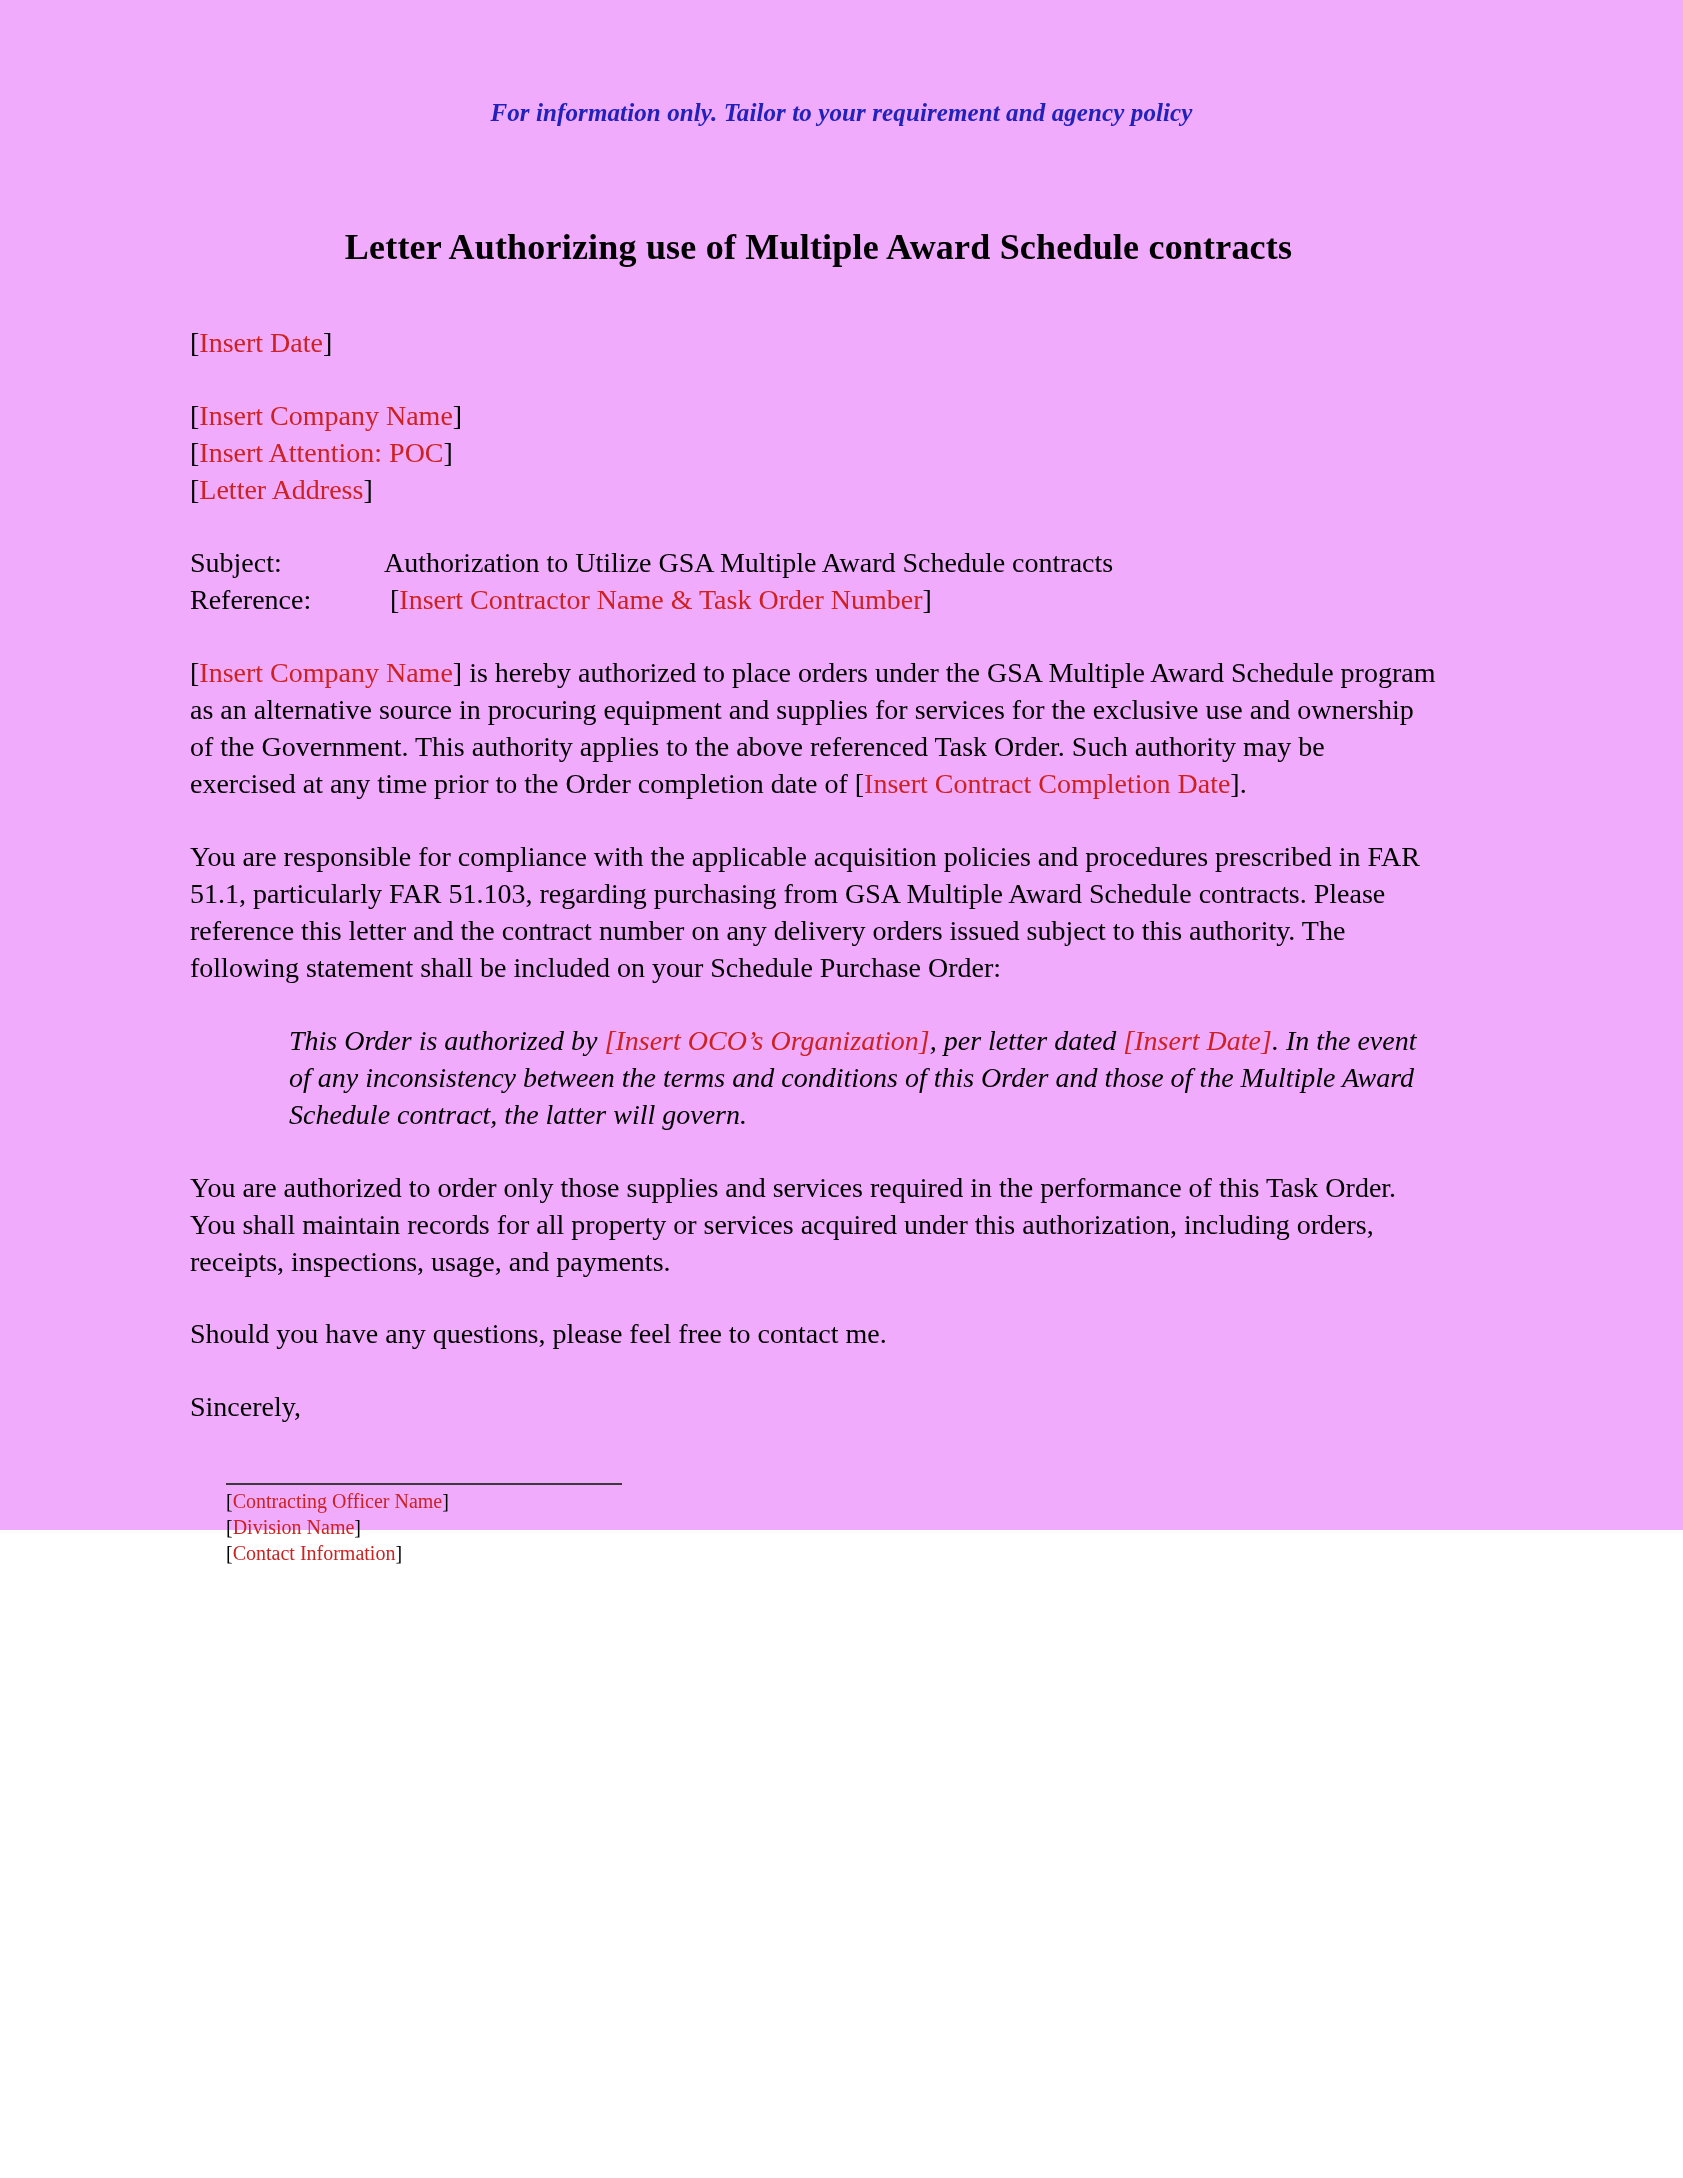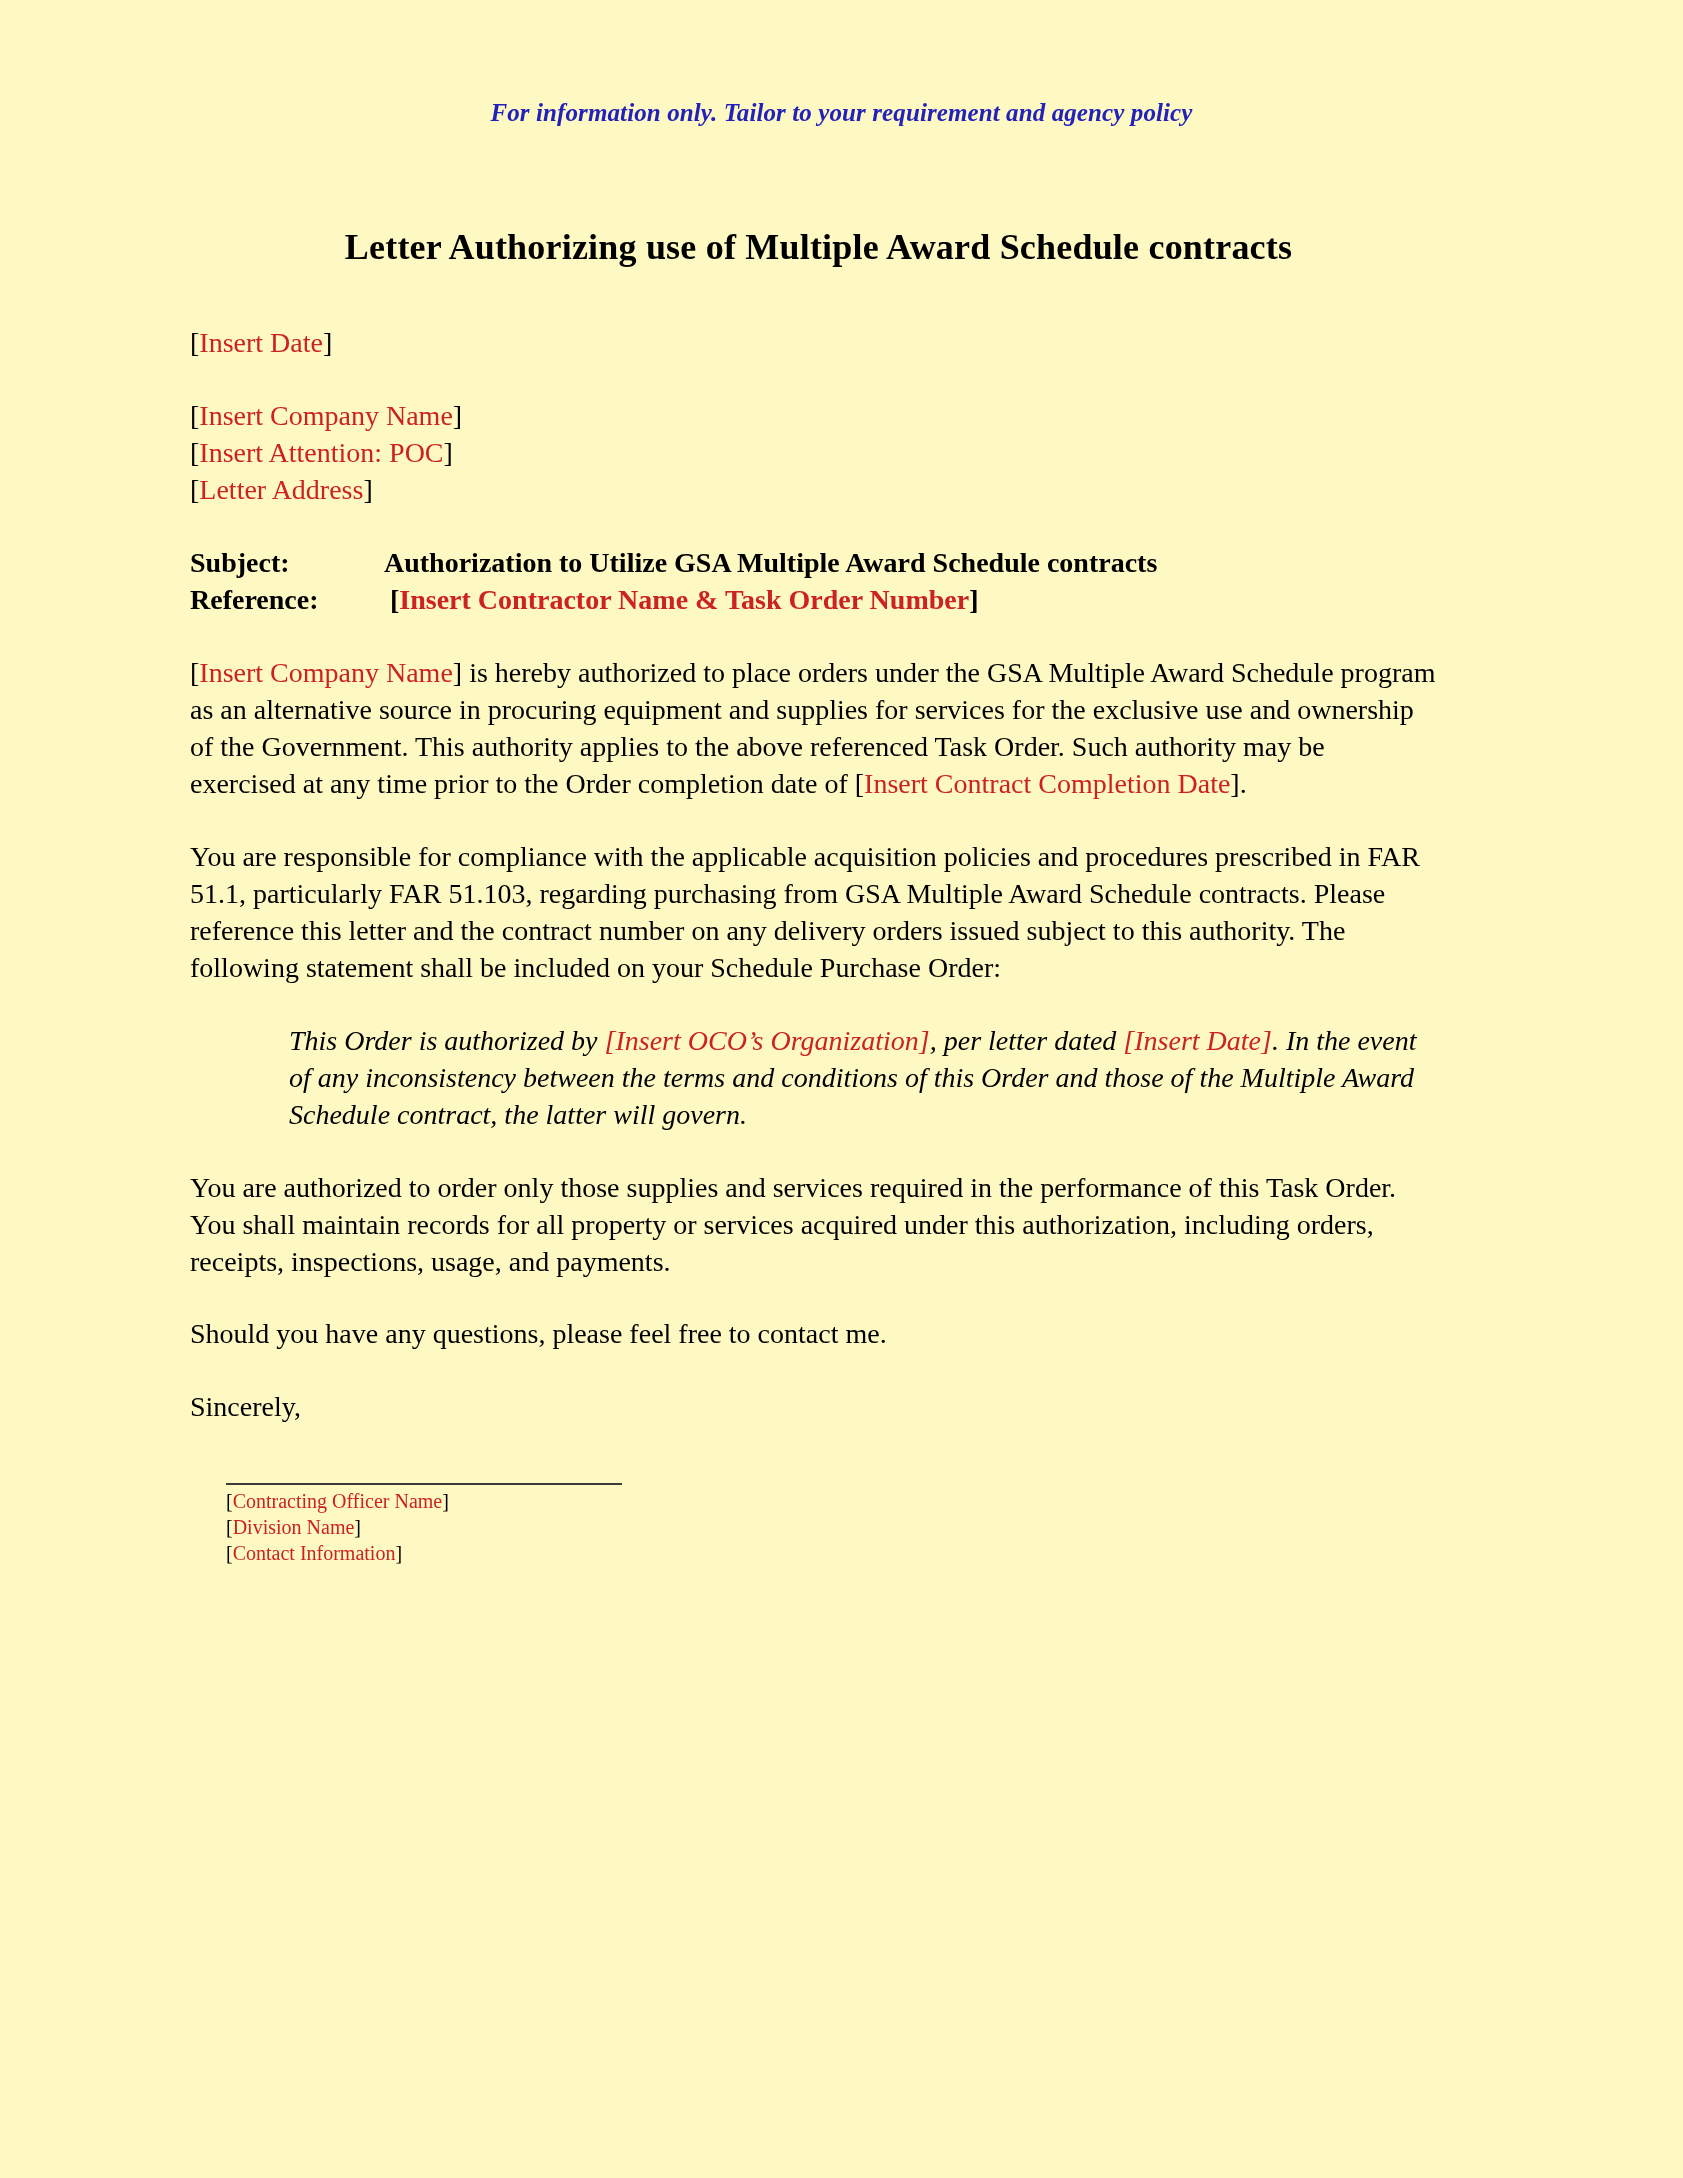--- a/index.html
+++ b/index.html
@@ -11,24 +11,24 @@
     width: 1683px;
     height: 2178px;
     font-family: "Liberation Serif", "DejaVu Serif", serif;
     color: #000000;
     -webkit-font-smoothing: antialiased;
   }
 
   .page {
     position: relative;
     width: 1683px;
-    height: 2178px;
+    height: 1530px;
     box-sizing: border-box;
     padding: 4px;
-    background: #fef9c3;
+    background: #f0abfc;
   }
 
   
   .header-note {
     position: absolute;
     top: 99px;
     left: 0;
     width: 1683px;
     text-align: center;
     font-style: italic;
@@ -63,21 +63,20 @@
   p.para {
     margin: 0;
   }
   .gap-xl { height: 57px; }
   .gap-md { height: 36px; }
 
   
   .kv-row {
     display: flex;
     align-items: flex-end;
-    font-weight: bold;
   }
   .kv-label {
     width: 194px;
     flex: 0 0 194px;
   }
   .kv-value { flex: 1 1 auto; }
   .kv-value.shift { padding-left: 6px; }
 
   
   .quote {

